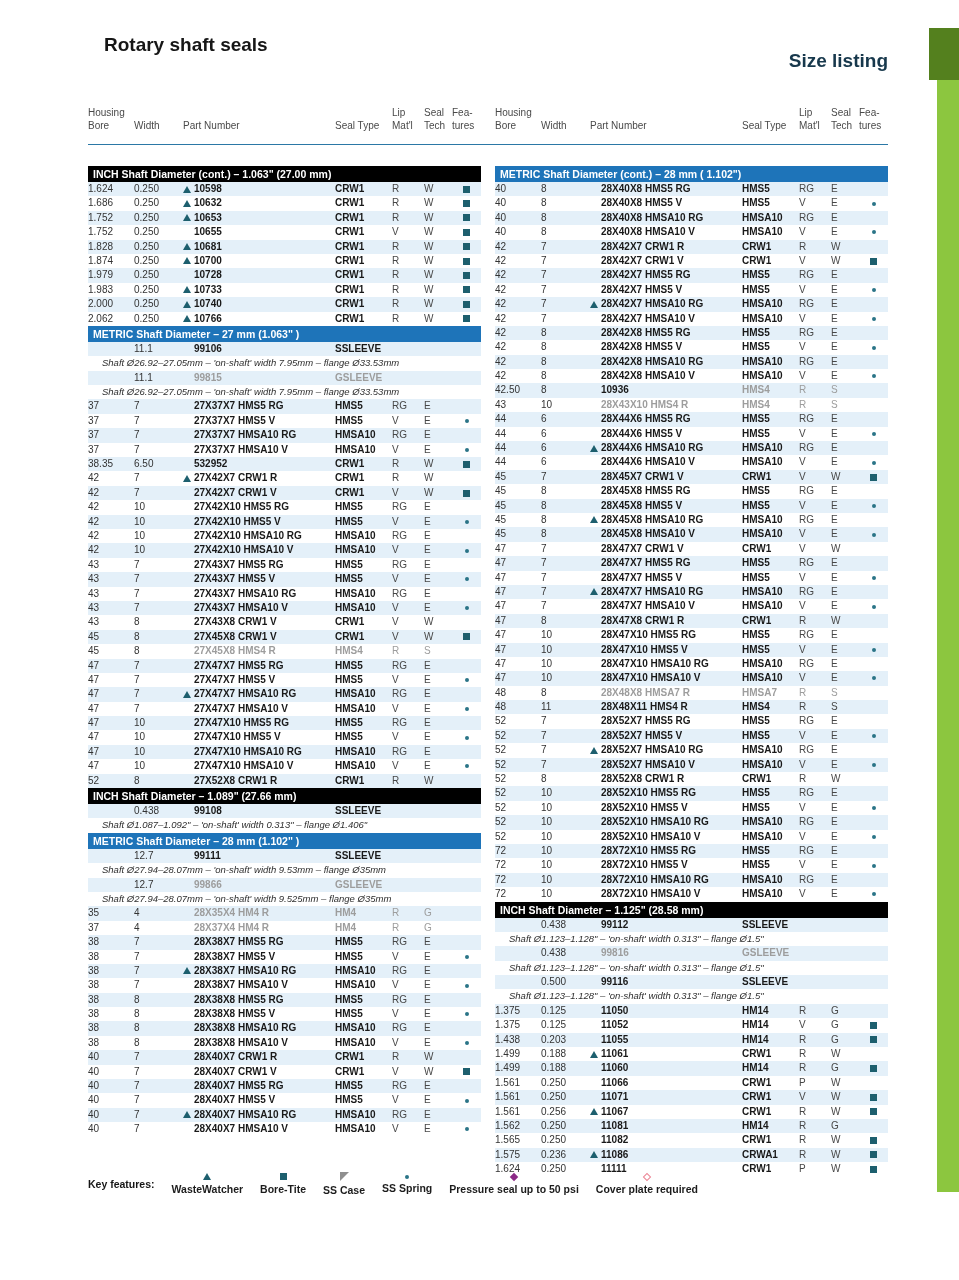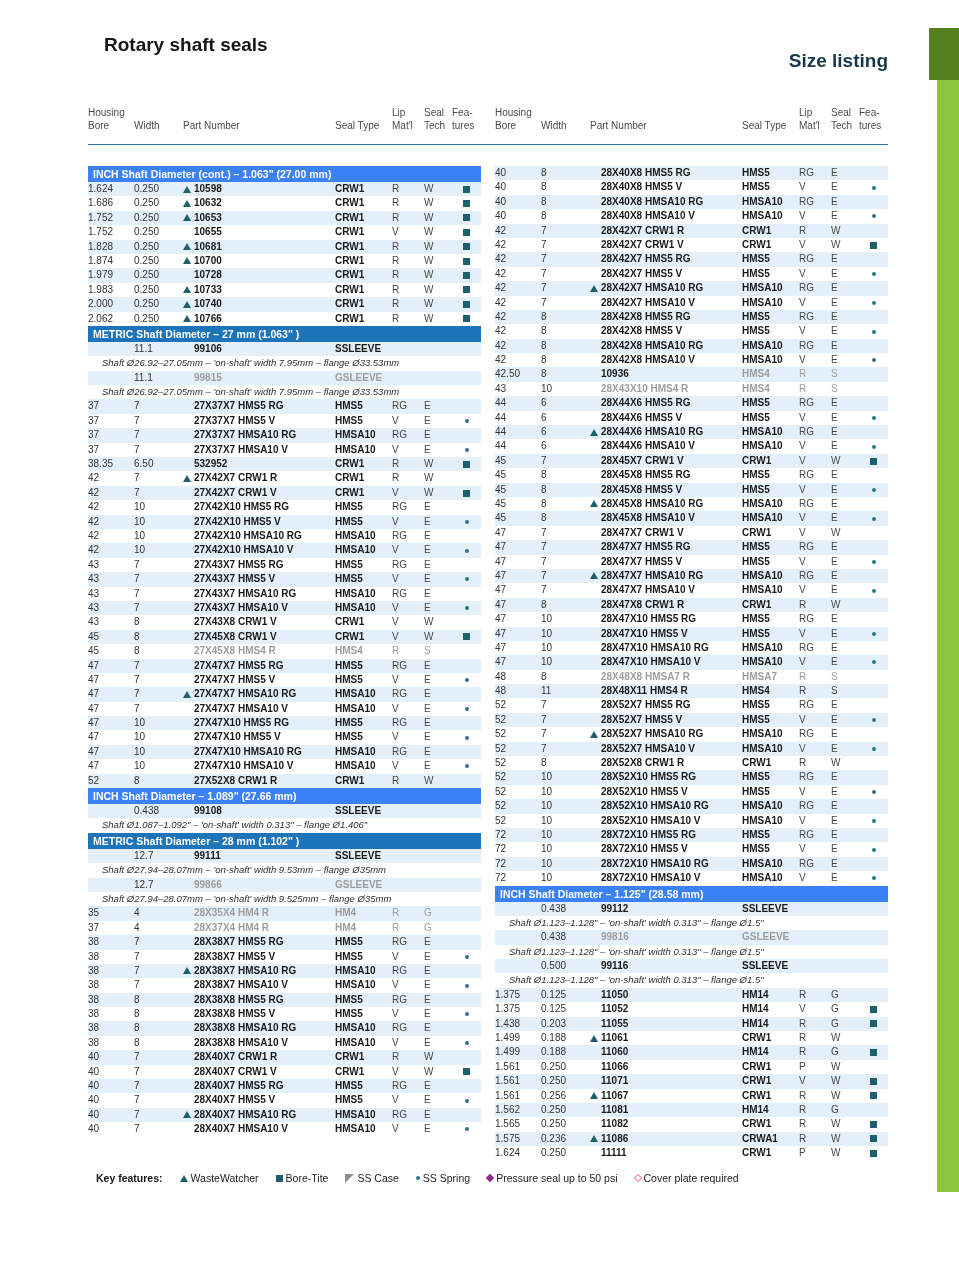--- a/index.html
+++ b/index.html
@@ -20,21 +20,21 @@
   .content { position:absolute; top:84px; left:88px; width:800px; }
   .head-band { display:flex; gap:14px; border-bottom:1.5px solid #2b78a6; padding:2px 0 12px 0;margin-top:20px; }
   .col-head { display:grid; grid-template-columns:46px 49px 152px 57px 32px 28px 29px; width:393px; align-items:end; }
   .hcell { font-size:10px; color:#4a4a4a; line-height:13px; white-space:pre-line; }
 
   .bodies { display:flex; gap:14px; padding-top:21px; }
   .col-body { width:393px; }
 
   .sec-header { height:16px; line-height:16px; color:#fff; font-weight:bold; font-size:10.5px; padding-left:5px; white-space:nowrap; overflow:hidden; }
   .col-body .sec-header:first-child { margin-top:0; }
-  .sec-green { background:#3b82f6; }
+  .sec-green { background:#000000; }
   .sec-blue  { background:#1e74b9; }
 
   .row { display:grid; grid-template-columns:46px 49px 152px 57px 32px 28px 29px; height:14.4px; line-height:14.4px; font-size:10px; color:#333; }
   .row.stripe { background:#e4f0f9; }
   .cell { white-space:nowrap; overflow:visible; }
   .c-part  { position:relative; padding-left:11px; font-weight:bold; color:#191919; }
   .c-stype { font-weight:bold; color:#191919; }
   .c-matl, .c-tech { color:#474747; }
   .c-sleeve { grid-column:4 / 8; font-weight:bold; color:#191919; }
   .note-row { font-style:italic; }
@@ -47,23 +47,23 @@
   .ic { display:inline-block; flex:none; }
   .ic-tri { width:0; height:0; border-left:4px solid transparent; border-right:4px solid transparent; border-bottom:7px solid #1d5f6e; }
   .c-part .ic-tri { position:absolute; left:0; top:3.5px; }
   .ic-sq { width:7px; height:7px; background:#1d5f6e; }
   .ic-ring { width:4px; height:4px; border:2px solid #2a7487; border-radius:50%; }
   .ic-case { width:0; height:0; border-top:9px solid #8f8f8f; border-right:9px solid transparent; }
   .ic-diamond { width:6px; height:6px; background:#8c2a87; transform:rotate(45deg); }
   .ic-odiamond { width:6px; height:6px; border:1.5px solid #ec8494; transform:rotate(45deg); }
 
   
-  .key-row { position:absolute; top:1172px; left:96px; width:800px; display:flex; align-items:center; gap:17px; font-size:10.5px; color:#161616; }
+  .key-row { position:absolute; top:1172px; left:88px; width:800px; display:flex; align-items:center; gap:17px; font-size:10.5px; color:#161616; }
   .key-label { font-weight:bold; }
-  .key-item { display:inline-flex; align-items:center; gap:3px; font-weight:normal; color:#1c1c1c; }
+  .key-item { display:inline-flex; align-items:center; gap:3px; font-weight:bold; color:#1c1c1c;flex-direction:column; }
 
   .page-number { position:absolute; top:1222px; left:88px; width:800px; text-align:right; font-size:13px; color:#3a3a3a; }
 </style>
 </head>
 <body>
 
 <div class="page">
   <div class="edge-dark"></div>
   <div class="edge-light"></div>
 
@@ -690,20 +690,21 @@
             <span class="cell c-part"><span>28X40X7 HMSA10 V</span></span>
             <span class="cell c-stype">HMSA10</span>
             <span class="cell c-matl">V</span>
             <span class="cell c-tech">E</span>
             <span class="cell c-feat">
               <span class="ic ic-ring"></span>
             </span>
           </div>
         </div>
       <div class="col-body">
+          <div class="sec-header sec-blue">METRIC Shaft Diameter (cont.)  –  28 mm  ( 1.102")</div>
           <div class="row stripe">
             <span class="cell c-bore">40</span>
             <span class="cell c-width">8</span>
             <span class="cell c-part"><span>28X40X8 HMS5 RG</span></span>
             <span class="cell c-stype">HMS5</span>
             <span class="cell c-matl">RG</span>
             <span class="cell c-tech">E</span>
             <span class="cell c-feat"></span>
           </div>
           <div class="row">

